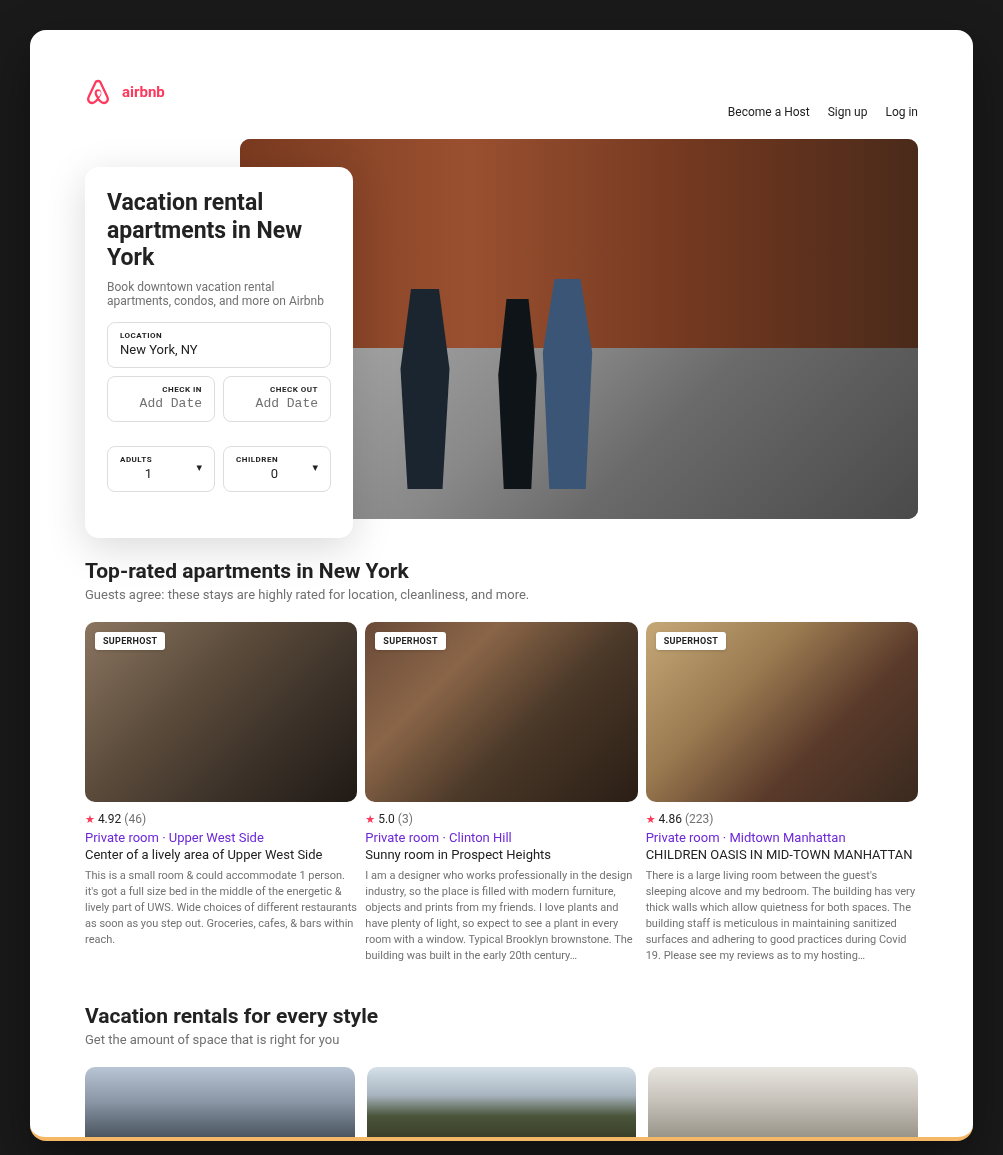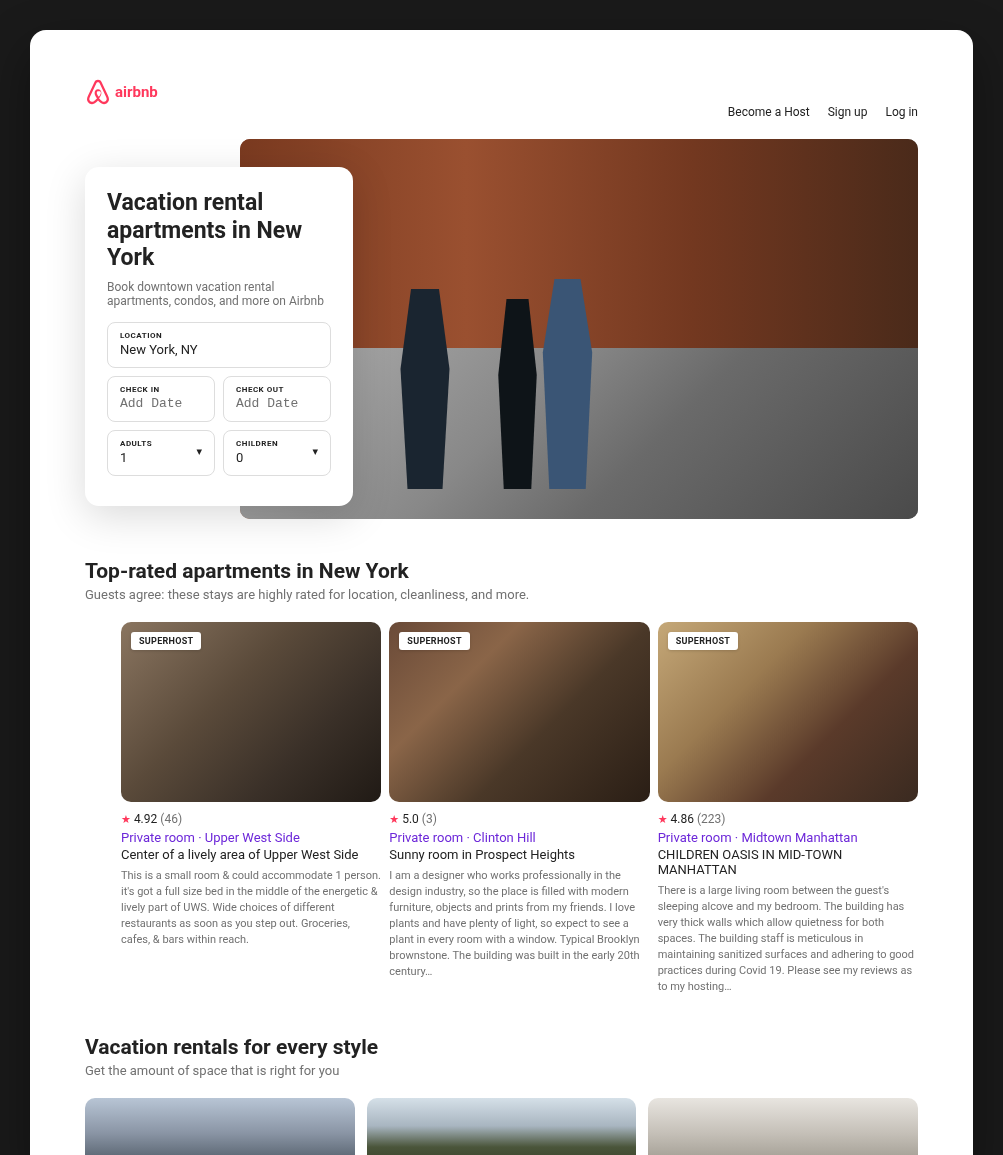--- a/index.html
+++ b/index.html
@@ -24,21 +24,21 @@
 }
 .topbar {
   display: flex;
   align-items: center;
   justify-content: space-between;
   margin-bottom: 20px;
 }
 .logo {
   display: flex;
   align-items: center;
-  gap: 4px;
+  gap: 11px;
   color: #FF385C;
   font-weight: 700;
   font-size: 15px;
 }
 .logo svg { width: 26px; height: 26px; }
 .nav-links { display: flex; gap: 18px; font-size: 12px; margin-top: 40px; }
 .nav-links a { color: #222; text-decoration: none; cursor: pointer; }
 
 .hero-wrap {
   position: relative;
@@ -101,21 +101,21 @@
   color: #717171;
   margin-bottom: 14px;
 }
 .field {
   border: 1px solid #ddd;
   border-radius: 8px;
   padding: 8px 12px 10px;
   margin-bottom: 8px;
 }
 .field-row { display: flex; gap: 8px; }
-.field-row .field { flex: 1; margin-bottom: 0; }
+.field-row .field { flex: 1; margin-bottom: 16px; text-align: right; }
 .field-row + .field-row { margin-top: 8px; }
 .field-row { margin-bottom: 8px; }
 .field-label {
   font-size: 8px;
   font-weight: 700;
   letter-spacing: 0.5px;
   color: #222;
   text-transform: uppercase;
   display: block;
   margin-bottom: 2px;
@@ -153,21 +153,20 @@
 }
 .section-sub {
   font-size: 13px;
   color: #717171;
   margin-bottom: 20px;
 }
 .card-row {
   display: flex;
   gap: 8px;
   margin-bottom: 40px;
-  margin-left: 36px;
 }
 .listing {
   flex: 1;
   cursor: pointer;
 }
 .listing-img {
   height: 180px;
   border-radius: 10px;
   position: relative;
   overflow: hidden;

